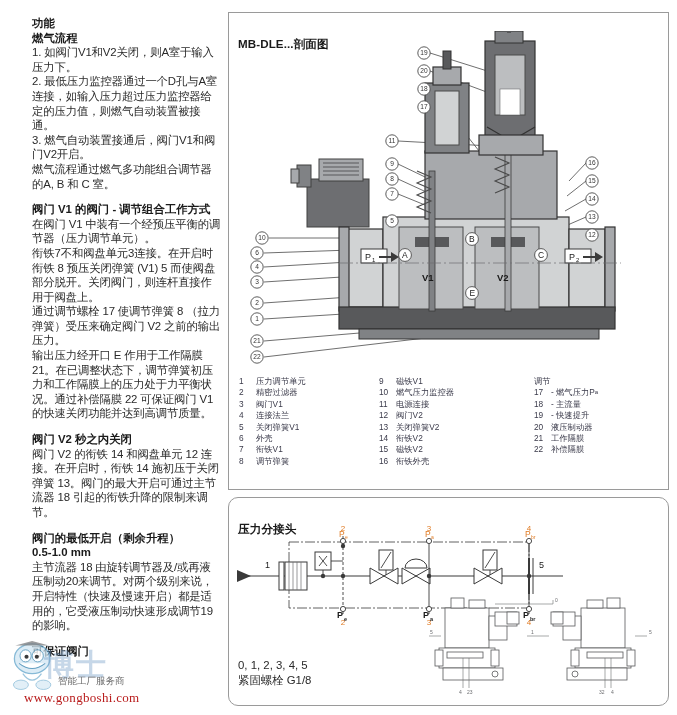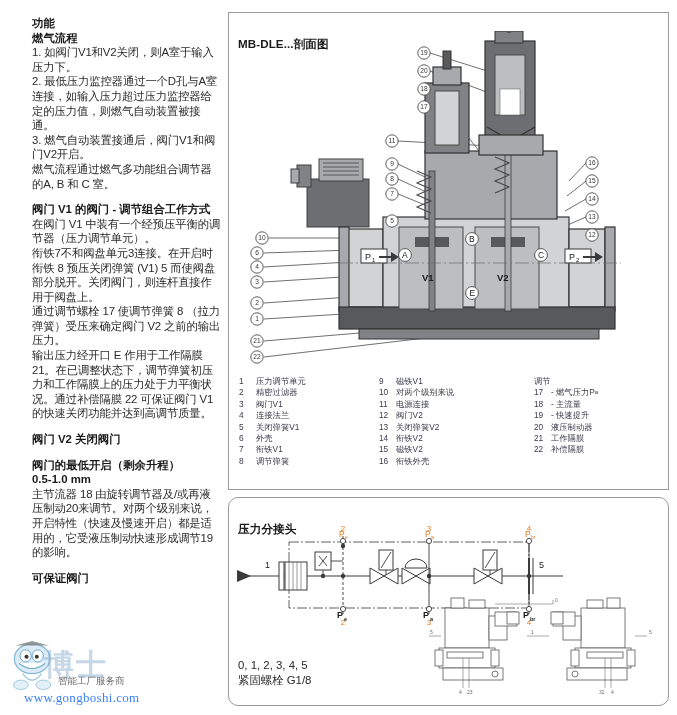--- a/index.html
+++ b/index.html
@@ -79,21 +79,21 @@
     position: absolute;
     left: 9px; top: 160px;
     font-size: 11.4px;
     line-height: 15px;
     color: #2a2a2a;
   }
   .wm-url {
     position: absolute;
     left: 24px; top: 690px;
     font-size: 13px;
-    color: #3b82f6;
+    color: #b91c1c;
     font-family: "Liberation Serif", "DejaVu Serif", serif;
     letter-spacing: 0.3px;
   }
   .wm-tag {
     position: absolute;
     left: 58px; top: 675px;
     font-size: 9.5px;
     color: #6b6b6b;
   }
   .wm-big {
@@ -136,21 +136,22 @@
       <p class="h-bold">阀门 V1 的阀门 - 调节组合工作方式</p>
       <p class="para">在阀门 V1 中装有一个经预压平衡的调节器（压力调节单元）。</p>
       <p class="para">衔铁7不和阀盘单元3连接。在开启时衔铁 8 预压关闭弹簧 (V1) 5 而使阀盘部分脱开。关闭阀门，则连杆直接作用于阀盘上。</p>
       <p class="para">通过调节螺栓 17 使调节弹簧 8 （拉力弹簧）受压来确定阀门 V2 之前的输出压力。</p>
       <p class="para">输出压力经开口 E 作用于工作隔膜 21。在已调整状态下，调节弹簧初压力和工作隔膜上的压力处于力平衡状况。通过补偿隔膜 22 可保证阀门 V1 的快速关闭功能并达到高调节质量。</p>
     </div>
 
     <div class="sp"></div>
 
     <div>
-      <p class="h-bold">阀门 V2 关闭阀门</p>
+      <p class="h-bold">阀门 V2 秒之内关闭</p>
+      <p class="para">阀门 V2 的衔铁 14 和阀盘单元 12 连接。在开启时，衔铁 14 施初压于关闭弹簧 13。阀门的最大开启可通过主节流器 18 引起的衔铁升降的限制来调节。</p>
     </div>
 
     <div class="sp"></div>
 
     <div>
       <p class="h-bold">阀门的最低开启（剩余升程）</p>
       <p class="h-bold">0.5-1.0 mm</p>
       <p class="para">主节流器 18 由旋转调节器及/或再液压制动20来调节。对两个级别来说，开启特性（快速及慢速开启）都是适用的，它受液压制动快速形成调节19的影响。</p>
     </div>
 
@@ -423,21 +424,21 @@
           </div>
       </div>
 
       <div class="legend-col c2">
         <div class="legend-row">
             <span class="legend-num">9</span>
             <span class="legend-lbl">磁铁V1</span>
           </div>
         <div class="legend-row">
             <span class="legend-num">10</span>
-            <span class="legend-lbl">对两个级别来说</span>
+            <span class="legend-lbl">燃气压力监控器</span>
           </div>
         <div class="legend-row">
             <span class="legend-num">11</span>
             <span class="legend-lbl">电源连接</span>
           </div>
         <div class="legend-row">
             <span class="legend-num">12</span>
             <span class="legend-lbl">阀门V2</span>
           </div>
         <div class="legend-row">

